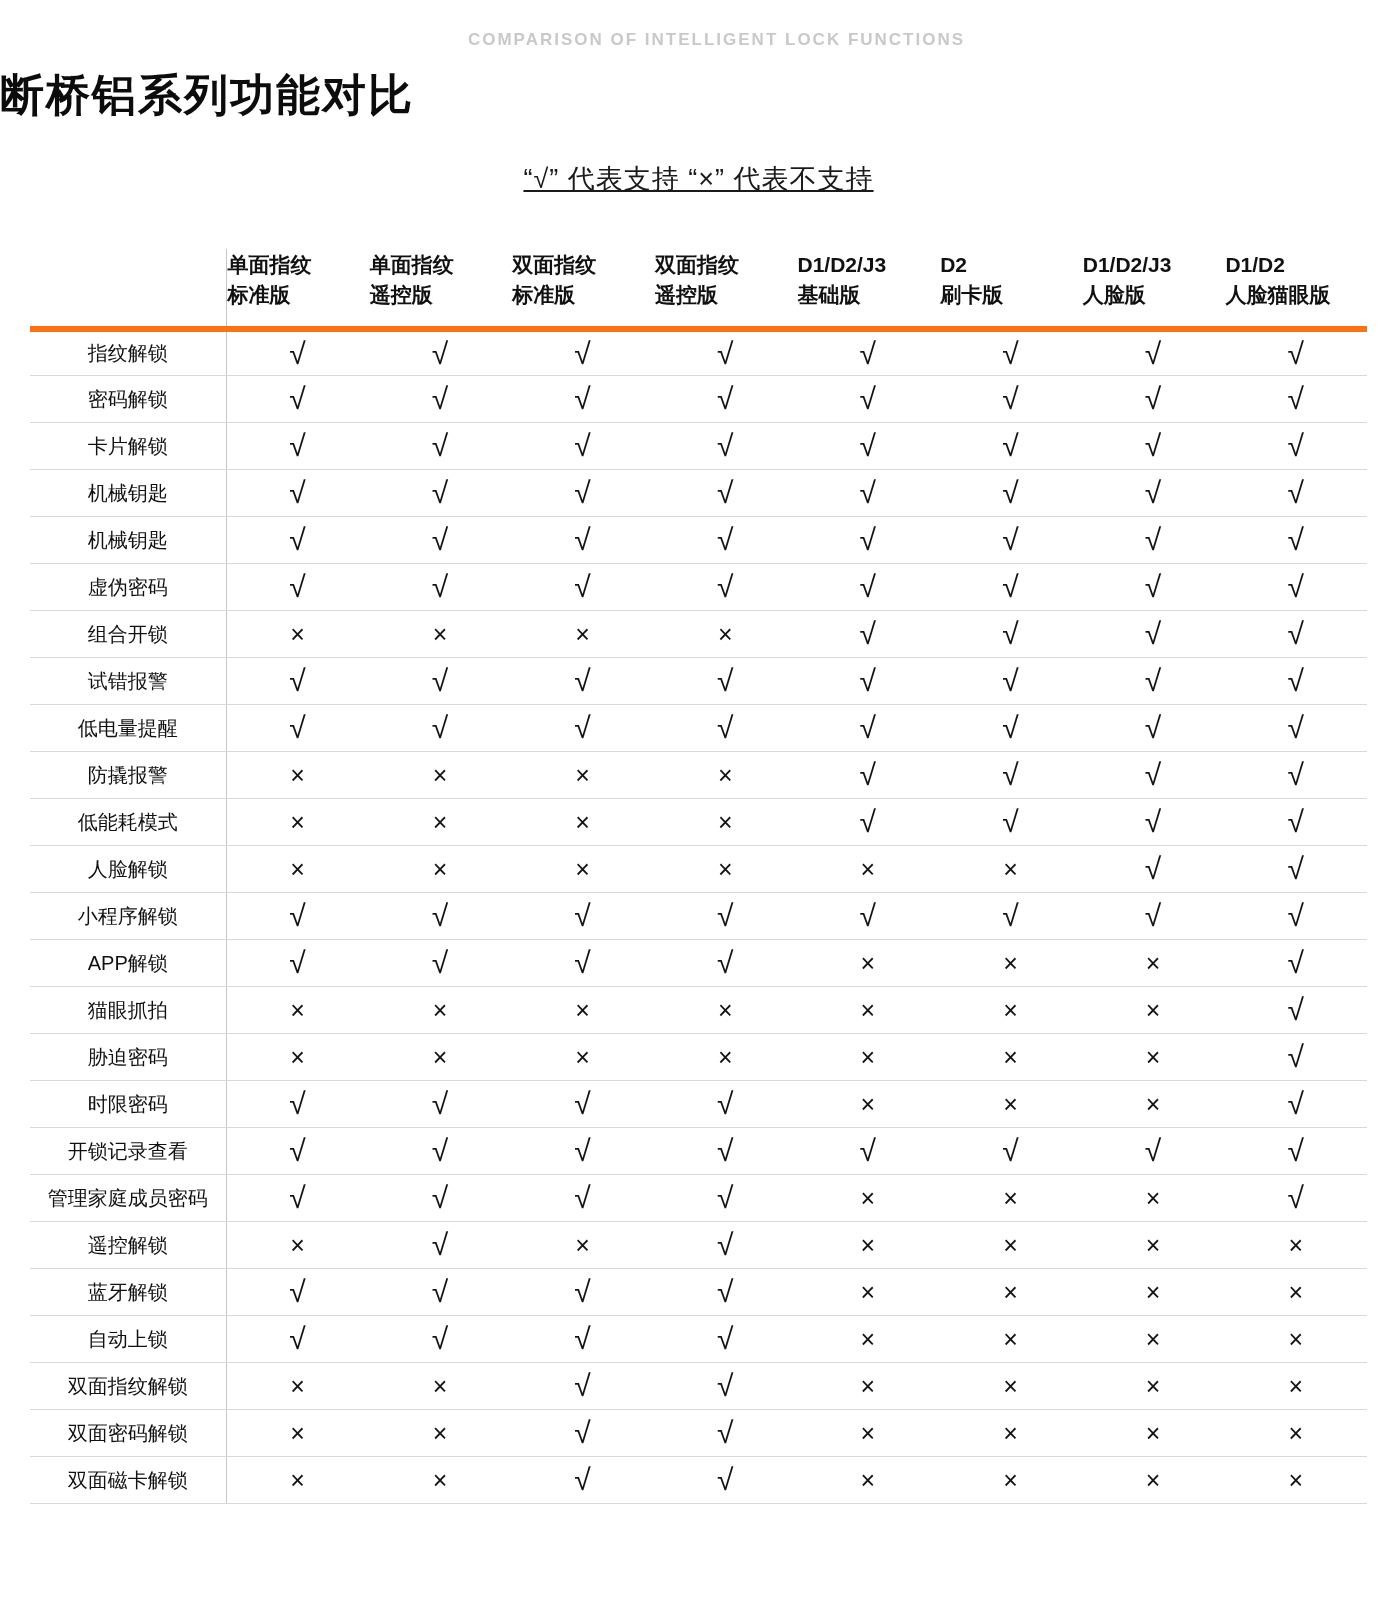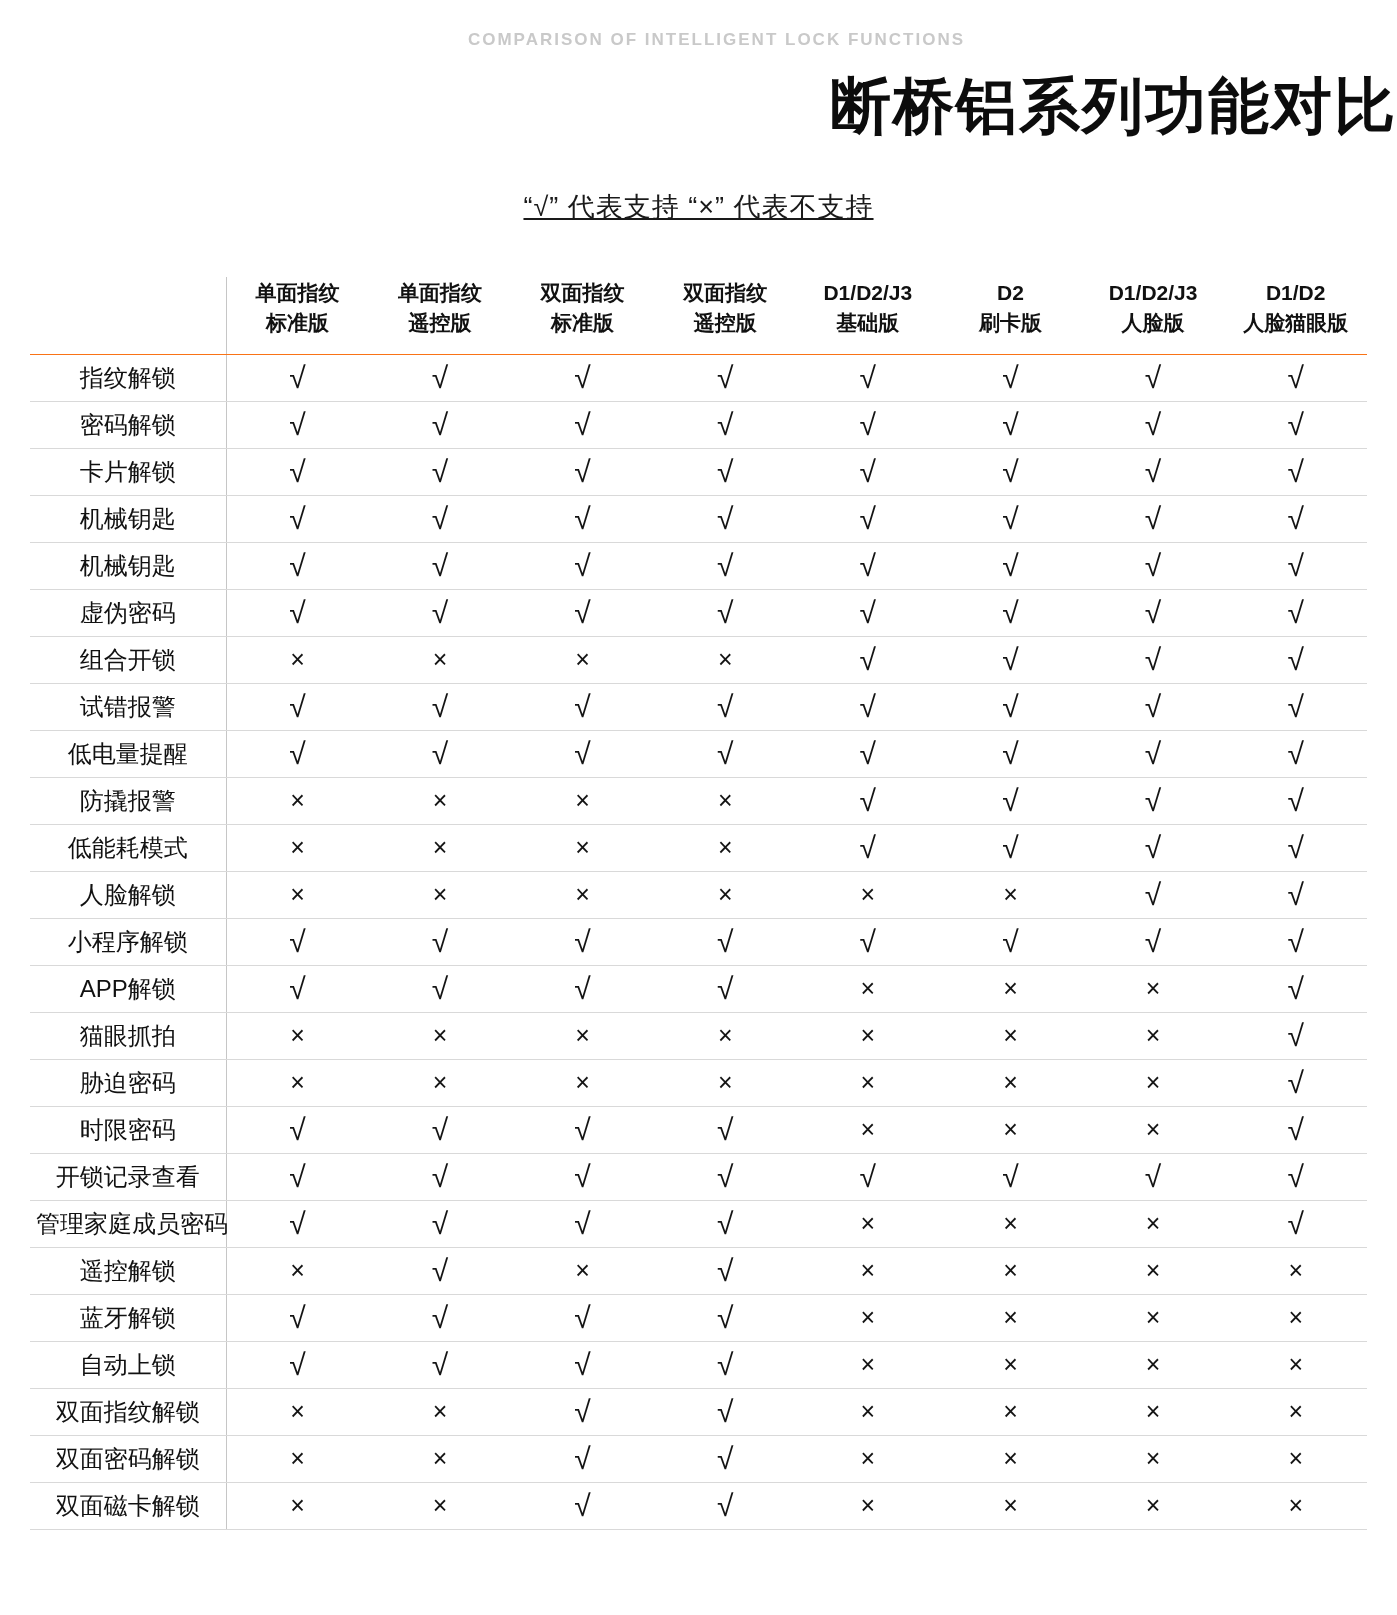--- a/index.html
+++ b/index.html
@@ -15,22 +15,22 @@
 
   .eyebrow {
     text-align: center;
     color: #c9c9c9;
     font-size: 17px;
     font-weight: 700;
     letter-spacing: 2px;
     padding-left: 36px;
   }
   .title {
-    text-align: right;
-    font-size: 61px;
+    text-align: left;
+    font-size: 44px;
     font-weight: 800;
     letter-spacing: 2px;
     color: #0c0c0c;
     margin-top: 16px;
   }
   .subtitle {
     text-align: center;
     font-size: 27px;
     color: #1a1a1a;
     margin-top: 36px;
@@ -46,34 +46,34 @@
   }
   col.label-col-w { width: 196px; }
 
   thead th {
     vertical-align: bottom;
     padding-bottom: 15px;
     font-size: 21px;
     font-weight: 600;
     color: #111;
     line-height: 1.45;
-    text-align: center;
-    border-bottom: 1px solid #f97316;
+    text-align: left;
+    border-bottom: 6px solid #f97316;
   }
   th.label-cell, td.label-cell {
     border-right: 1px solid #c6c6c6;
   }
   tbody th, tbody td {
     border-bottom: 1px solid #d9d9d9;
     height: 47px;
     text-align: center;
     vertical-align: middle;
   }
   tbody th.label-cell {
-    font-size: 24px;
+    font-size: 20px;
     font-weight: 500;
     color: #111;
     padding: 0 6px;
     white-space: nowrap;
   }
   td.mark { color: #141414; }
   td.mark.check {
     font-size: 30px;
     font-style: italic;
     font-weight: 500;

